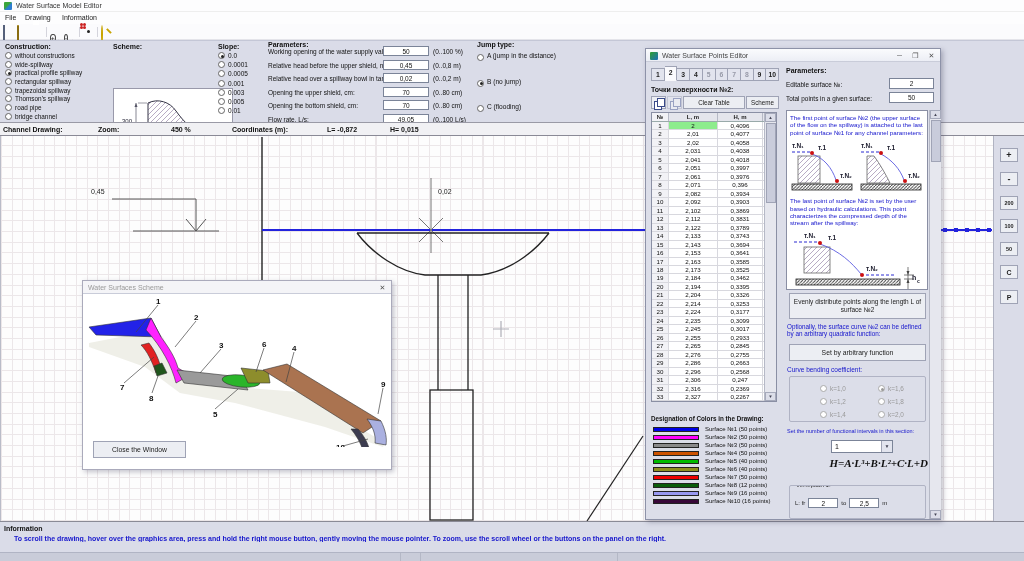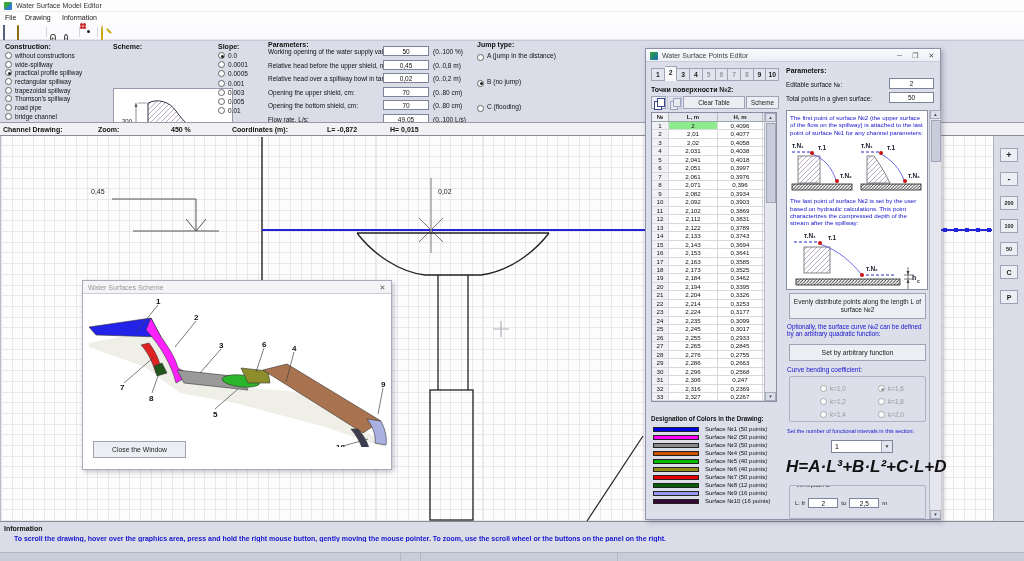--- a/index.html
+++ b/index.html
@@ -99,21 +99,21 @@
   .legrow .bar{width:46px;height:5px;border:1px solid #222;flex:none;}
   .legrow .lt{font-size:6px;color:#111;white-space:nowrap;}
   
   .petext{color:#1414cc;font-size:6.2px;line-height:7.4px;}
   #infobox{position:absolute;left:140px;top:61px;width:142px;height:180px;background:#fff;border:1px solid #8a8fa4;padding:3px;overflow:hidden;}
   .coefrow{display:flex;align-items:center;gap:3px;font-size:6.4px;color:#999;height:13px;}
   .coefrow .rad{border-color:#aaa;}
   .coefrow .rad.on::after{background:#999;}
   .grpbox{border:1px solid #b0b3c4;border-radius:2px;}
   .grpbox .gt{position:absolute;left:5px;top:-4px;background:#dcdee9;padding:0 2px;font-size:6px;color:#222;}
-  #pe-formula{font-family:Liberation Sans, sans-serif;font-style:italic;font-weight:600;font-size:17px;color:#111;text-align:left;}
+  #pe-formula{font-family:Liberation Serif, serif;font-style:italic;font-weight:600;font-size:11px;color:#111;text-align:right;}
   svg text{font-family:"Liberation Sans",sans-serif;}
 </style>
 </head>
 <body>
 
 <div id="app">
 
   <div id="titlebar" class="abs">
     <span id="app-icon"></span>
     <span class="ttl">Water Surface Model Editor</span>

